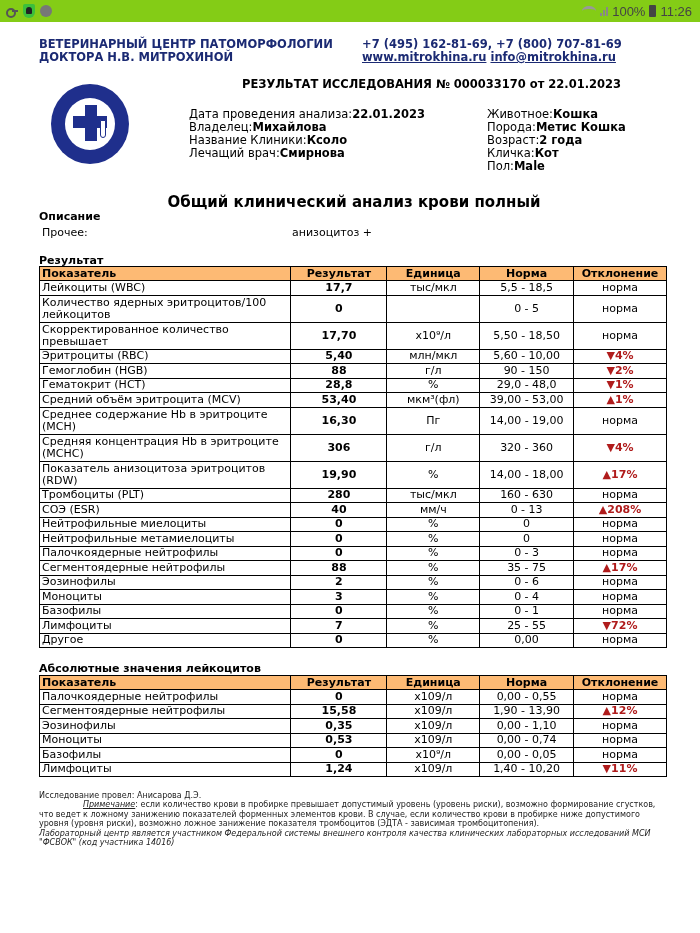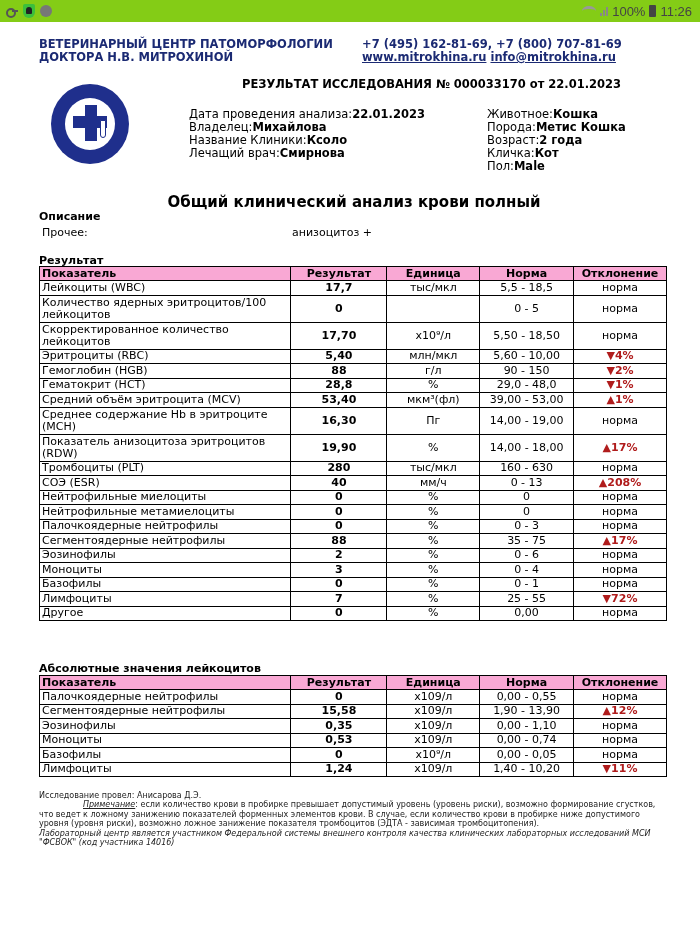--- a/index.html
+++ b/index.html
@@ -37,21 +37,21 @@
   .info-right { position: absolute; left: 448px; top: 78px; font-size: 11.5px; line-height: 13px; }
   .info-left b, .info-right b { font-weight: bold; }
 
   .doc-title { position: absolute; left: 0; top: 163px; width: 630px; text-align: center; font-size: 15px; font-weight: bold; }
   .section-h { position: absolute; left: 0; font-size: 11px; font-weight: bold; }
   .desc-label { position: absolute; left: 3px; top: 196px; font-size: 11px; }
   .desc-value { position: absolute; left: 253px; top: 196px; font-size: 11px; }
 
   table { position: absolute; left: 0; width: 628px; border-collapse: collapse; font-size: 11px; }
   th, td { border: 1.5px solid #000; padding: 0 2px; line-height: 12px; }
-  th { background: #f9a8d4; font-weight: bold; height: 14px; }
+  th { background: #fdba74; font-weight: bold; height: 14px; }
   th.c1, td.c1 { text-align: left; width: 252px; }
   th.c2, td.c2 { width: 96px; text-align: center; }
   th.c3, td.c3 { width: 93px; text-align: center; }
   th.c4, td.c4 { width: 94px; text-align: center; }
   th.c5, td.c5 { width: 93px; text-align: center; margin-top: 36px; }
   td { height: 14.5px; }
   td.c2 { font-weight: bold; }
   td.tall { height: 27px; }
   .dev-bad { color: #b01c1c; font-weight: bold; }
 
@@ -139,21 +139,21 @@
           <td class="c5">норма</td>
         </tr>
         <tr>
           <td class="c1 tall">Количество ядерных эритроцитов/100 лейкоцитов</td>
           <td class="c2 tall">0</td>
           <td class="c3 tall"></td>
           <td class="c4 tall">0 - 5</td>
           <td class="c5 tall">норма</td>
         </tr>
         <tr>
-          <td class="c1 tall">Скорректированное количество лейкоцитов</td>
+          <td class="c1 tall">Скорректированное количество превышает</td>
           <td class="c2 tall">17,70</td>
           <td class="c3 tall">x10⁹/л</td>
           <td class="c4 tall">5,50 - 18,50</td>
           <td class="c5 tall">норма</td>
         </tr>
         <tr>
           <td class="c1">Эритроциты (RBC)</td>
           <td class="c2">5,40</td>
           <td class="c3">млн/мкл</td>
           <td class="c4">5,60 - 10,00</td>
@@ -179,20 +179,27 @@
           <td class="c3">мкм³(фл)</td>
           <td class="c4">39,00 - 53,00</td>
           <td class="c5 dev-bad">▲1%</td>
         </tr>
         <tr>
           <td class="c1 tall">Среднее содержание Hb в эритроците (MCH)</td>
           <td class="c2 tall">16,30</td>
           <td class="c3 tall">Пг</td>
           <td class="c4 tall">14,00 - 19,00</td>
           <td class="c5 tall">норма</td>
+        </tr>
+        <tr>
+          <td class="c1 tall">Средняя концентрация Hb в эритроците (MCHC)</td>
+          <td class="c2 tall">306</td>
+          <td class="c3 tall">г/л</td>
+          <td class="c4 tall">320 - 360</td>
+          <td class="c5 tall dev-bad">▼4%</td>
         </tr>
         <tr>
           <td class="c1 tall">Показатель анизоцитоза эритроцитов (RDW)</td>
           <td class="c2 tall">19,90</td>
           <td class="c3 tall">%</td>
           <td class="c4 tall">14,00 - 18,00</td>
           <td class="c5 tall dev-bad">▲17%</td>
         </tr>
         <tr>
           <td class="c1">Тромбоциты (PLT)</td>

